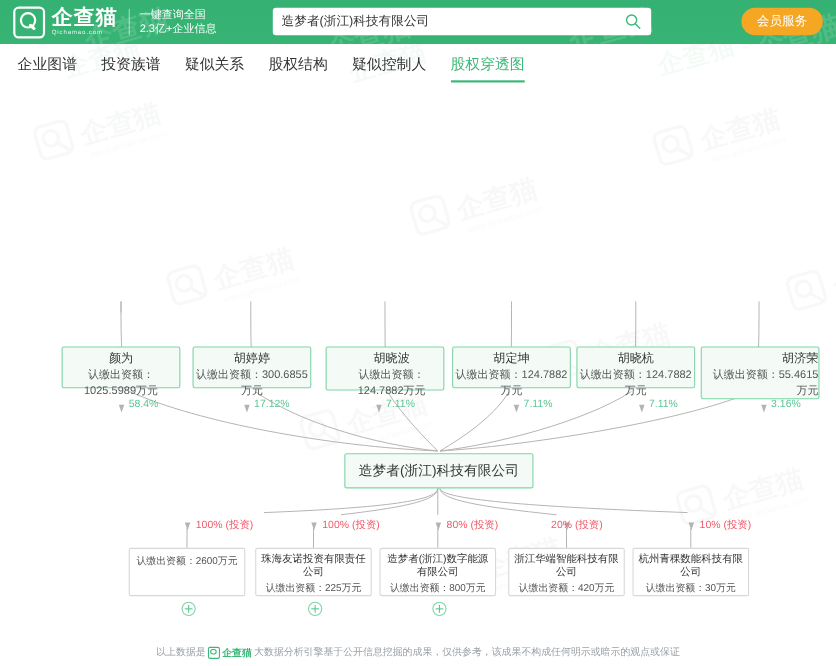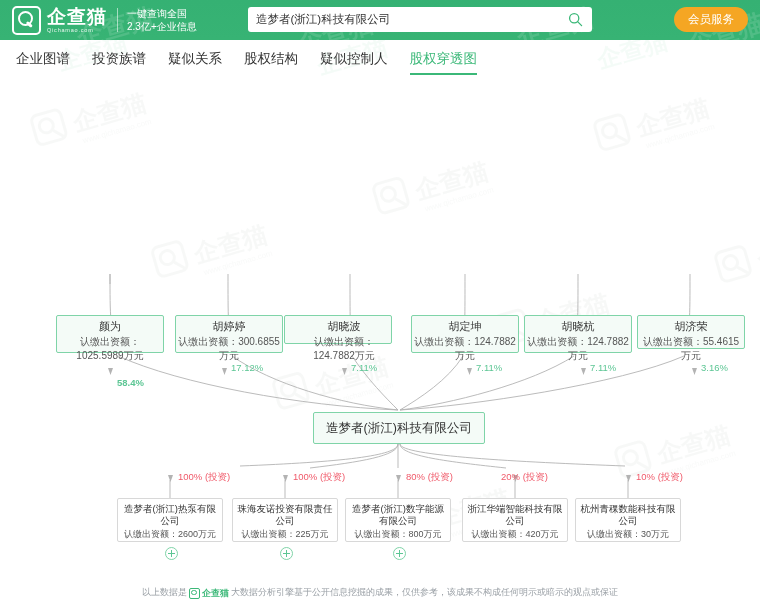--- a/index.html
+++ b/index.html
@@ -466,41 +466,41 @@
   <div class="node node-person" style="left:56px; top:231px; width:108px; height:38px;">
     <div class="nm">颜为</div>
     <div class="amt">认缴出资额：1025.5989万元</div>
   </div>
 
   <div class="node node-person" style="left:175px; top:231px; width:108px; height:38px;">
     <div class="nm">胡婷婷</div>
     <div class="amt">认缴出资额：300.6855万元</div>
   </div>
 
-  <div class="node node-person" style="left:284px; top:231px; width:108px; height:29px;padding-left:12px;">
+  <div class="node node-person" style="left:296px; top:231px; width:108px; height:40px;padding-left:12px;">
     <div class="nm">胡晓波</div>
     <div class="amt">认缴出资额：124.7882万元</div>
   </div>
 
   <div class="node node-person" style="left:411px; top:231px; width:108px; height:38px;">
     <div class="nm">胡定坤</div>
     <div class="amt">认缴出资额：124.7882万元</div>
   </div>
 
   <div class="node node-person" style="left:524px; top:231px; width:108px; height:38px;">
     <div class="nm">胡晓杭</div>
     <div class="amt">认缴出资额：124.7882万元</div>
   </div>
 
-  <div class="node node-person" style="left:637px; top:231px; width:108px; height:34px;">
+  <div class="node node-person" style="left:637px; top:231px; width:108px; height:48px;text-align:right;">
     <div class="nm">胡济荣</div>
     <div class="amt">认缴出资额：55.4615万元</div>
   </div>
 
-  <div class="pct" style="left:117px; top:293px;font-weight:bold;">58.4%</div>
+  <div class="pct" style="left:117px; top:278px;">58.4%</div>
   <div class="pct" style="left:231px; top:278px;">17.12%</div>
   <div class="pct" style="left:351px; top:278px;">7.11%</div>
   <div class="pct" style="left:476px; top:278px;">7.11%</div>
   <div class="pct" style="left:590px; top:278px;">7.11%</div>
   <div class="pct" style="left:701px; top:278px;">3.16%</div>
 
   <div class="node node-root" style="left:313px; top:328px; width:172px; height:32px;">
     <span>造梦者(浙江)科技有限公司</span>
   </div>
 
@@ -519,21 +519,20 @@
   <div class="pct pct-inv" style="left:501px; top:387px;">
     <span>20%</span>
     <span class="tagv">(投资)</span>
   </div>
   <div class="pct pct-inv" style="left:636px; top:387px;">
     <span>10%</span>
     <span class="tagv">(投资)</span>
   </div>
 
   <div class="node node-sub" style="left:117px; top:414px; width:106px; height:44px;">
-    <div class="nm">造梦者(浙江)热泵有限公司</div>
     <div class="amt">认缴出资额：2600万元</div>
   </div>
   <div class="plus" style="left:165px; top:463px;"></div>
 
   <div class="node node-sub" style="left:232px; top:414px; width:106px; height:44px;">
     <div class="nm">珠海友诺投资有限责任公司</div>
     <div class="amt">认缴出资额：225万元</div>
   </div>
   <div class="plus" style="left:280px; top:463px;"></div>
 

